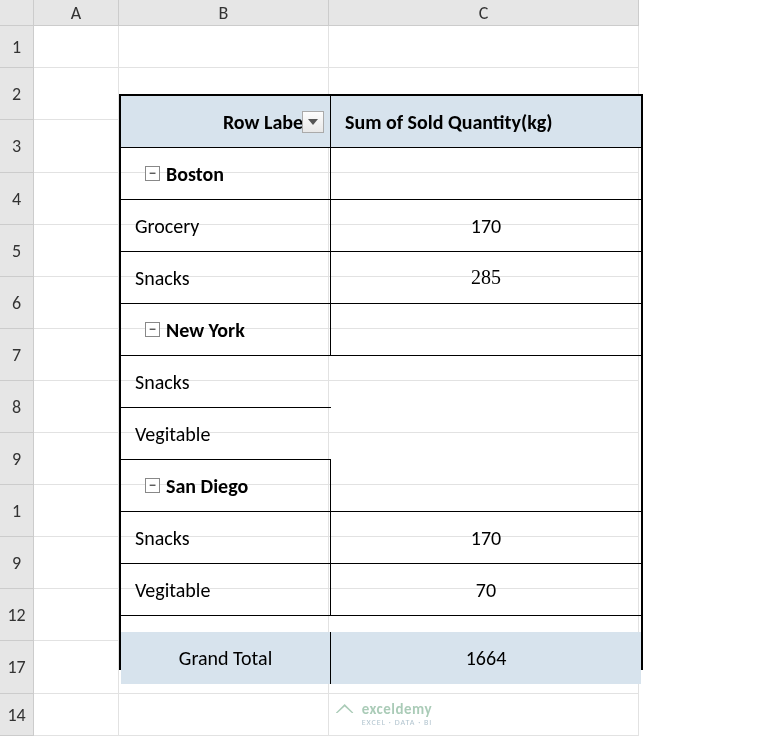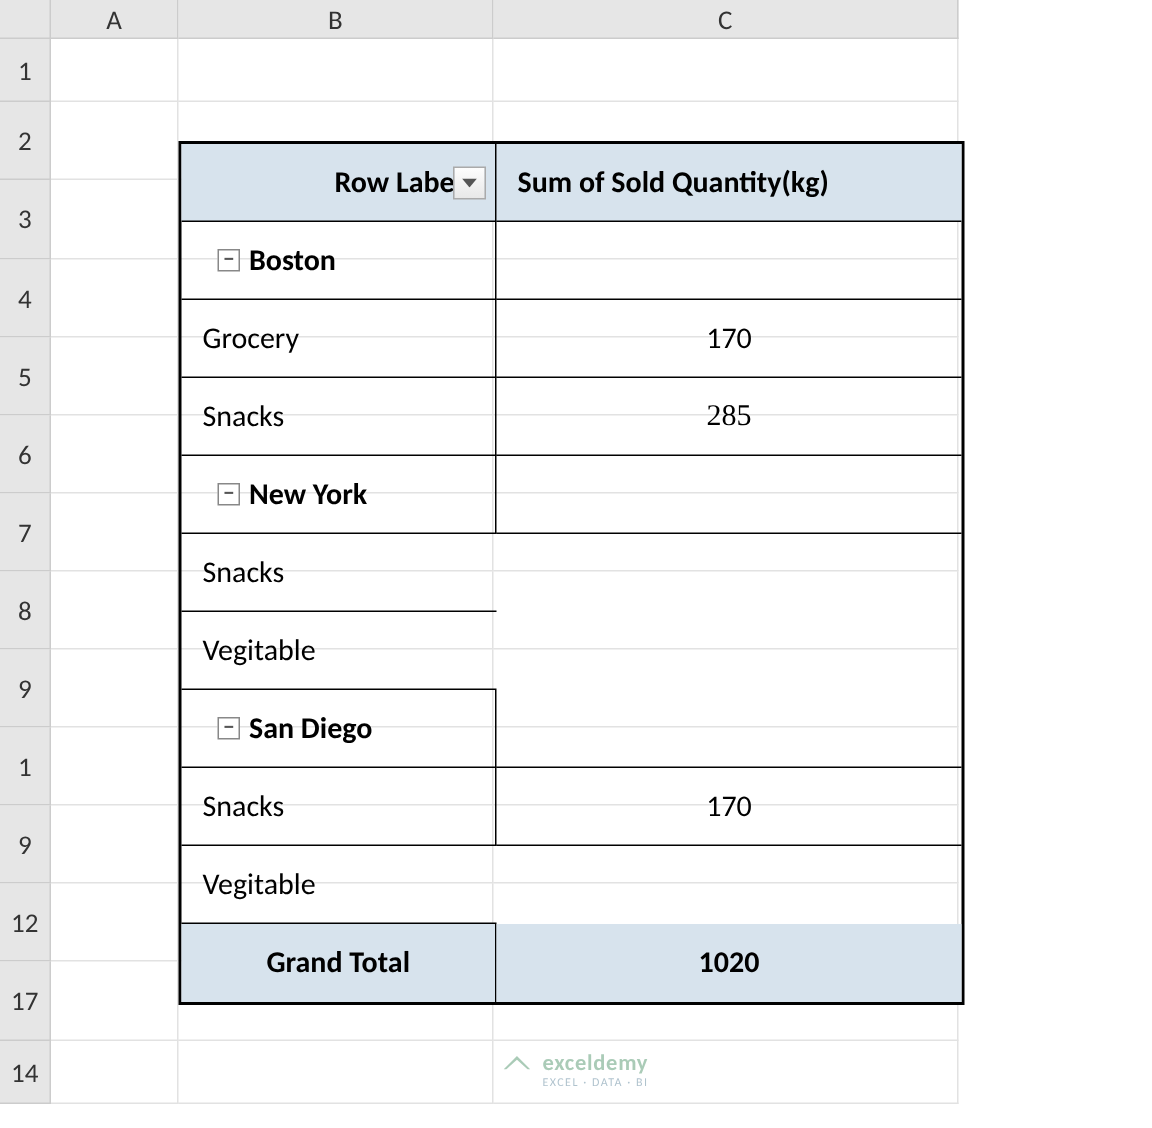--- a/index.html
+++ b/index.html
@@ -79,21 +79,21 @@
     display: flex;
     align-items: center;
     padding: 0 14px;
     height: 100%;
   }
   .pv-cell:last-child { border-right: none; }
   .pv-row:last-child .pv-cell { border-bottom: none; }
   .hdr { background: #d7e3ed; font-weight: 700; }
   .hdr-left { justify-content: flex-end; position: relative; }
   .hdr-right { justify-content: flex-start; text-align: center; }
-  .total-row .pv-cell { background: #d7e3ed; font-weight: 700; justify-content: center; }
+  .total-row .pv-cell { background: #d7e3ed; font-weight: 400; justify-content: center; margin-top: 16px; }
   .group-label { font-weight: 700; display: flex; align-items: center; gap: 6px; padding-left: 24px;}
   .item-label { }
   .val { justify-content: center; }
   .collapse-btn {
     width: 15px; height: 15px;
     border: 1px solid #888;
     display: inline-flex;
     align-items: center; justify-content: center;
     font-size: 15px; line-height: 1;
     color: #555;
@@ -273,24 +273,25 @@
           <span>San Diego</span>
         </div>
         <div class="pv-cell val" style="width: 310px;"></div>
       </div>
       <div class="pv-row ">
         <div class="pv-cell item-label" style="width: 210px;">Snacks</div>
         <div class="pv-cell val" style="width: 310px;">170</div>
       </div>
       <div class="pv-row ">
         <div class="pv-cell item-label" style="width: 210px;">Vegitable</div>
+        <div class="pv-cell val" style="width: 310px;">70</div>
       </div>
       <div class="pv-row total-row">
         <div class="pv-cell " style="width: 210px;">Grand Total</div>
-        <div class="pv-cell " style="width: 310px;">1020</div>
+        <div class="pv-cell " style="width: 310px;">1664</div>
       </div>
     </div>
 
   <div class="watermark">
     <span class="wm-icon"></span>
     <span>
       <span class="wm-text">exceldemy</span>
       <span class="wm-sub">EXCEL · DATA · BI</span>
     </span>
   </div>

